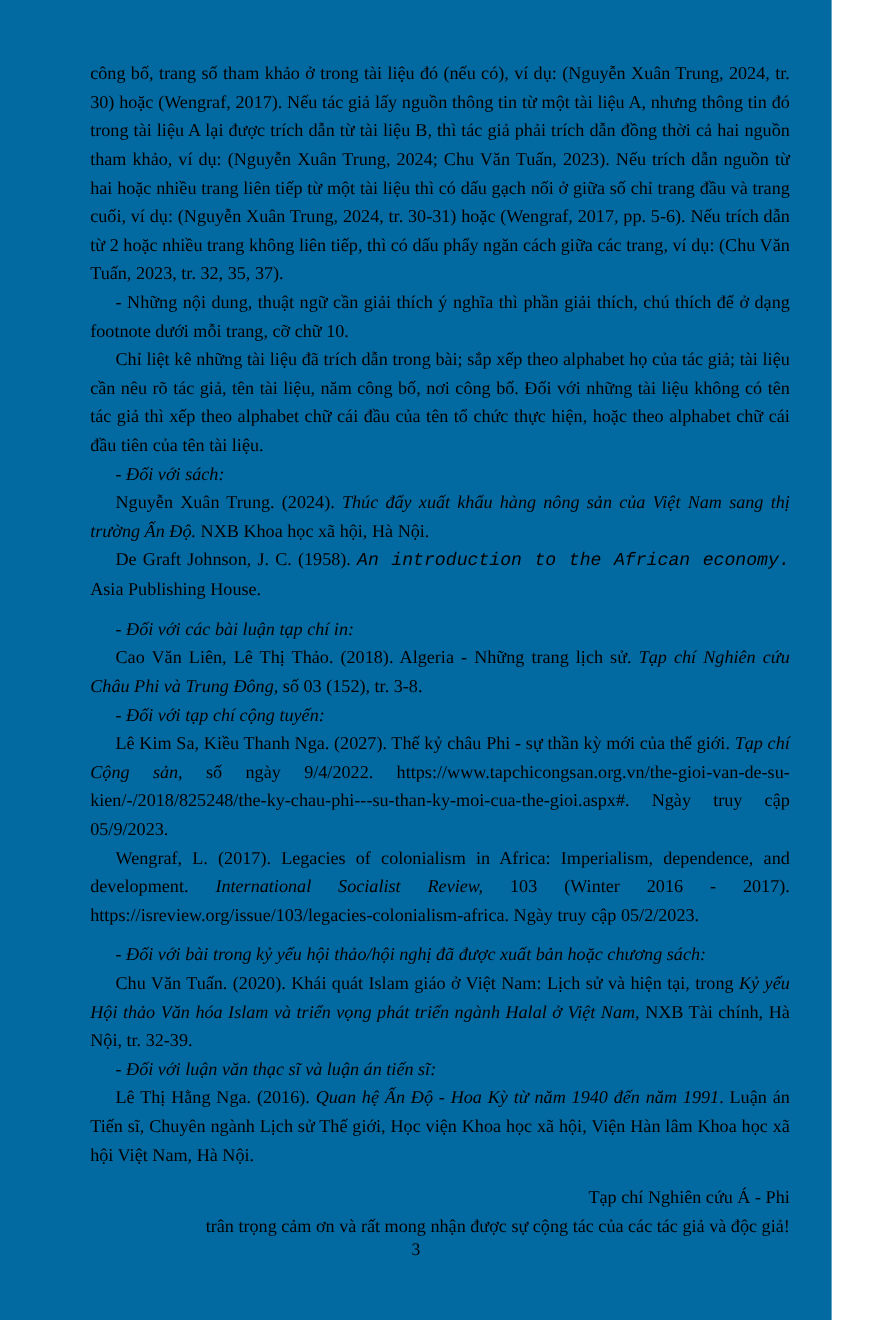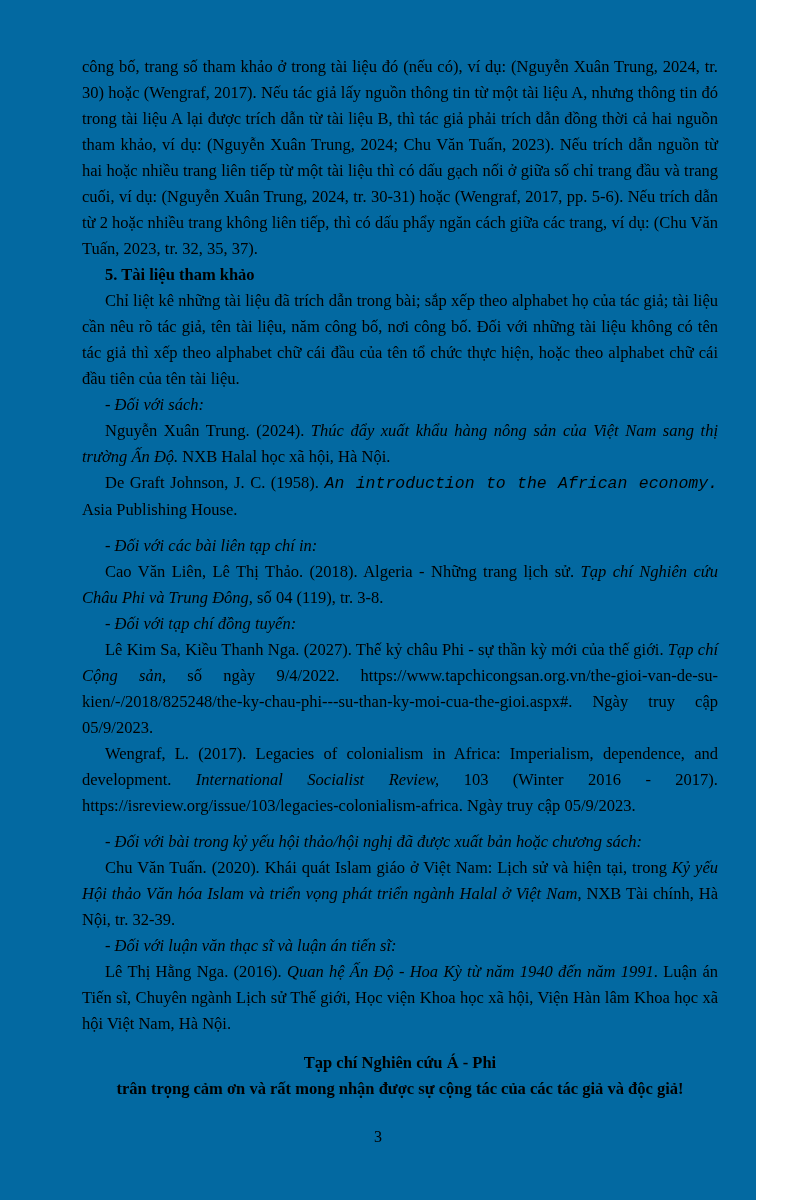--- a/index.html
+++ b/index.html
@@ -26,52 +26,52 @@
     margin: 0;
     font-size: 16.5px;
     line-height: 26px;
     text-align: justify;
     overflow-wrap: break-word;
   }
   p.para.indent { text-indent: 23px; }
   p.para.heading { font-weight: bold; }
   p.para.subheading { font-weight: normal; font-style: italic; }
   p.para.centered {
-    text-align: center;
-    font-weight: bold;
+    text-align: right;
+    font-weight: normal;
     text-indent: 0;
   }
   p.para.gap-md { margin-top: 10px; }
   p.para.gap-lg { margin-top: 13px; }
   .page-number {
     position: absolute;
     left: 0;
     right: 0;
     top: 1128px;
     text-align: center;
     font-size: 16px;
     color: #000000;
   }
 </style>
 </head>
 <body>
 
 <div class="page">
   <div class="content">
       <p class="para body"><span>công bố, trang số tham khảo ở trong tài liệu đó (nếu có), ví dụ: (Nguyễn Xuân Trung, 2024, tr. 30) hoặc (Wengraf, 2017). Nếu tác giả lấy nguồn thông tin từ một tài liệu A, nhưng thông tin đó trong tài liệu A lại được trích dẫn từ tài liệu B, thì tác giả phải trích dẫn đồng thời cả hai nguồn tham khảo, ví dụ: (Nguyễn Xuân Trung, 2024; Chu Văn Tuấn, 2023). Nếu trích dẫn nguồn từ hai hoặc nhiều trang liên tiếp từ một tài liệu thì có dấu gạch nối ở giữa số chỉ trang đầu và trang cuối, ví dụ: (Nguyễn Xuân Trung, 2024, tr. 30-31) hoặc (Wengraf, 2017, pp. 5-6). Nếu trích dẫn từ 2 hoặc nhiều trang không liên tiếp, thì có dấu phẩy ngăn cách giữa các trang, ví dụ: (Chu Văn Tuấn, 2023, tr. 32, 35, 37).</span></p>
-      <p class="para heading indent"><span>5. Tài liệu tham khảo</span></p>
+      <p class="para body indent"><span>- Những nội dung, thuật ngữ cần giải thích ý nghĩa thì phần giải thích, chú thích để ở dạng footnote dưới mỗi trang, cỡ chữ 10.</span></p>
       <p class="para body indent"><span>Chỉ liệt kê những tài liệu đã trích dẫn trong bài; sắp xếp theo alphabet họ của tác giả; tài liệu cần nêu rõ tác giả, tên tài liệu, năm công bố, nơi công bố. Đối với những tài liệu không có tên tác giả thì xếp theo alphabet chữ cái đầu của tên tổ chức thực hiện, hoặc theo alphabet chữ cái đầu tiên của tên tài liệu.</span></p>
       <p class="para subheading indent"><span>- Đối với sách:</span></p>
-      <p class="para body indent"><span>Nguyễn Xuân Trung. (2024). </span><span style="font-style: italic;">Thúc đẩy xuất khẩu hàng nông sản của Việt Nam sang thị trường Ấn Độ.</span><span> NXB Halal học xã hội, Hà Nội.</span></p>
+      <p class="para body indent"><span>Nguyễn Xuân Trung. (2024). </span><span style="font-style: italic;">Thúc đẩy xuất khẩu hàng nông sản của Việt Nam sang thị trường Ấn Độ.</span><span> NXB Khoa học xã hội, Hà Nội.</span></p>
       <p class="para body indent"><span>De Graft Johnson, J. C. (1958). </span><span style="font-style: italic; font-family: Liberation Mono, monospace;">An introduction to the African economy.</span><span> Asia Publishing House.</span></p>
-      <p class="para subheading indent gap-md"><span>- Đối với các bài liên tạp chí in:</span></p>
-      <p class="para body indent"><span>Cao Văn Liên, Lê Thị Thảo. (2018). Algeria - Những trang lịch sử. </span><span style="font-style: italic;">Tạp chí Nghiên cứu Châu Phi và Trung Đông,</span><span> số 04 (119), tr. 3-8.</span></p>
-      <p class="para subheading indent"><span>- Đối với tạp chí đồng tuyến:</span></p>
+      <p class="para subheading indent gap-md"><span>- Đối với các bài luận tạp chí in:</span></p>
+      <p class="para body indent"><span>Cao Văn Liên, Lê Thị Thảo. (2018). Algeria - Những trang lịch sử. </span><span style="font-style: italic;">Tạp chí Nghiên cứu Châu Phi và Trung Đông,</span><span> số 03 (152), tr. 3-8.</span></p>
+      <p class="para subheading indent"><span>- Đối với tạp chí cộng tuyến:</span></p>
       <p class="para body indent"><span>Lê Kim Sa, Kiều Thanh Nga. (2027). Thế kỷ châu Phi - sự thần kỳ mới của thế giới. </span><span style="font-style: italic;">Tạp chí Cộng sản,</span><span> số ngày 9/4/2022. https://www.tapchicongsan.org.vn/the-gioi-van-de-su-kien/-/2018/825248/the-ky-chau-phi---su-than-ky-moi-cua-the-gioi.aspx#. Ngày truy cập 05/9/2023.</span></p>
-      <p class="para body indent"><span>Wengraf, L. (2017). Legacies of colonialism in Africa: Imperialism, dependence, and development. </span><span style="font-style: italic;">International Socialist Review,</span><span> 103 (Winter 2016 - 2017). https://isreview.org/issue/103/legacies-colonialism-africa. Ngày truy cập 05/9/2023.</span></p>
+      <p class="para body indent"><span>Wengraf, L. (2017). Legacies of colonialism in Africa: Imperialism, dependence, and development. </span><span style="font-style: italic;">International Socialist Review,</span><span> 103 (Winter 2016 - 2017). https://isreview.org/issue/103/legacies-colonialism-africa. Ngày truy cập 05/2/2023.</span></p>
       <p class="para subheading indent gap-md"><span>- Đối với bài trong kỷ yếu hội thảo/hội nghị đã được xuất bản hoặc chương sách:</span></p>
       <p class="para body indent"><span>Chu Văn Tuấn. (2020). Khái quát Islam giáo ở Việt Nam: Lịch sử và hiện tại, trong </span><span style="font-style: italic;">Kỷ yếu Hội thảo Văn hóa Islam và triển vọng phát triển ngành Halal ở Việt Nam</span><span>, NXB Tài chính, Hà Nội, tr. 32-39.</span></p>
       <p class="para subheading indent"><span>- Đối với luận văn thạc sĩ và luận án tiến sĩ:</span></p>
       <p class="para body indent"><span>Lê Thị Hằng Nga. (2016). </span><span style="font-style: italic;">Quan hệ Ấn Độ - Hoa Kỳ từ năm 1940 đến năm 1991</span><span>. Luận án Tiến sĩ, Chuyên ngành Lịch sử Thế giới, Học viện Khoa học xã hội, Viện Hàn lâm Khoa học xã hội Việt Nam, Hà Nội.</span></p>
       <p class="para centered gap-lg"><span>Tạp chí Nghiên cứu Á - Phi</span></p>
       <p class="para centered"><span>trân trọng cảm ơn và rất mong nhận được sự cộng tác của các tác giả và độc giả!</span></p>
     </div>
   <div class="page-number">3</div>
 </div>
 

